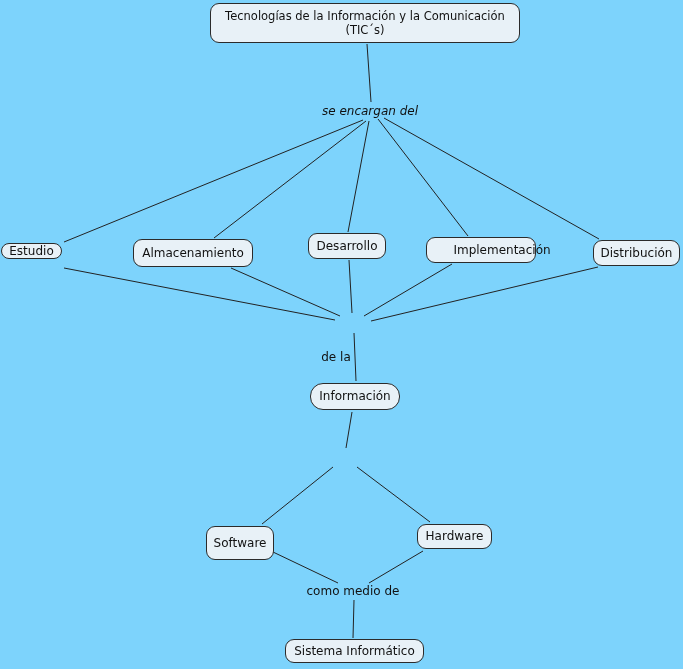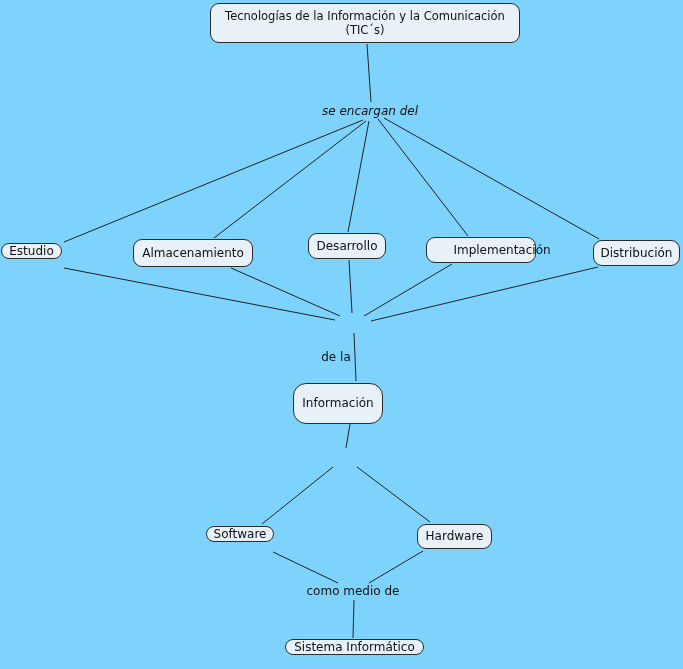--- a/index.html
+++ b/index.html
@@ -51,24 +51,24 @@
     white-space: nowrap;
     cursor: default;
   }
   
   #node-tics            { left: 210px; top: 3px;   width: 310px; height: 40px; font-size: 11.5px; }
   #node-estudio         { left: 1px;   top: 243px; width: 61px;  height: 16px; }
   #node-almacenamiento  { left: 133px; top: 239px; width: 120px; height: 28px; }
   #node-desarrollo      { left: 308px; top: 233px; width: 78px;  height: 26px; }
   #node-implementacion  { left: 426px; top: 237px; width: 110px; height: 26px; padding-left: 42px; }
   #node-distribucion    { left: 593px; top: 240px; width: 87px;  height: 26px; }
-  #node-informacion     { left: 293px; top: 383px; width: 90px;  height: 41px; border-radius: 13px; }
-  #node-software        { left: 206px; top: 526px; width: 68px;  height: 16px; }
+  #node-informacion     { left: 310px; top: 383px; width: 90px;  height: 27px; border-radius: 13px; }
+  #node-software        { left: 206px; top: 526px; width: 68px;  height: 34px; }
   #node-hardware        { left: 417px; top: 524px; width: 75px;  height: 25px; }
-  #node-sistema         { left: 285px; top: 639px; width: 139px; height: 16px; }
+  #node-sistema         { left: 285px; top: 639px; width: 139px; height: 24px; }
   
   #lt-se-encargan-del   { left: 305px; top: 104px; width: 130px; font-style: italic; }
   #lt-de-la             { left: 306px; top: 318px; width: 60px; margin-top: 32px;  }
   #lt-mediante          { left: 261px; top: 451px; width: 160px; }
   #lt-como-medio-de     { left: 303px; top: 584px; width: 100px; }
 </style>
 </head>
 <body>
 
 <div class="canvas">

